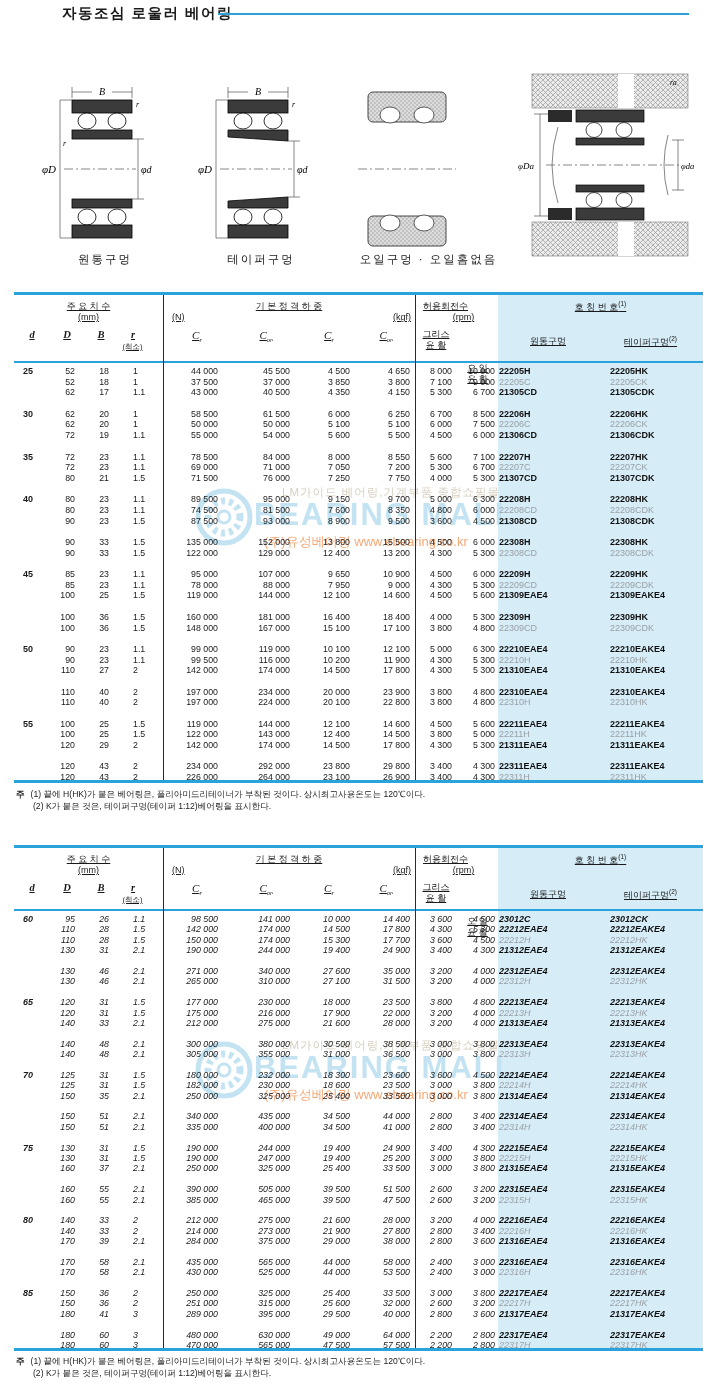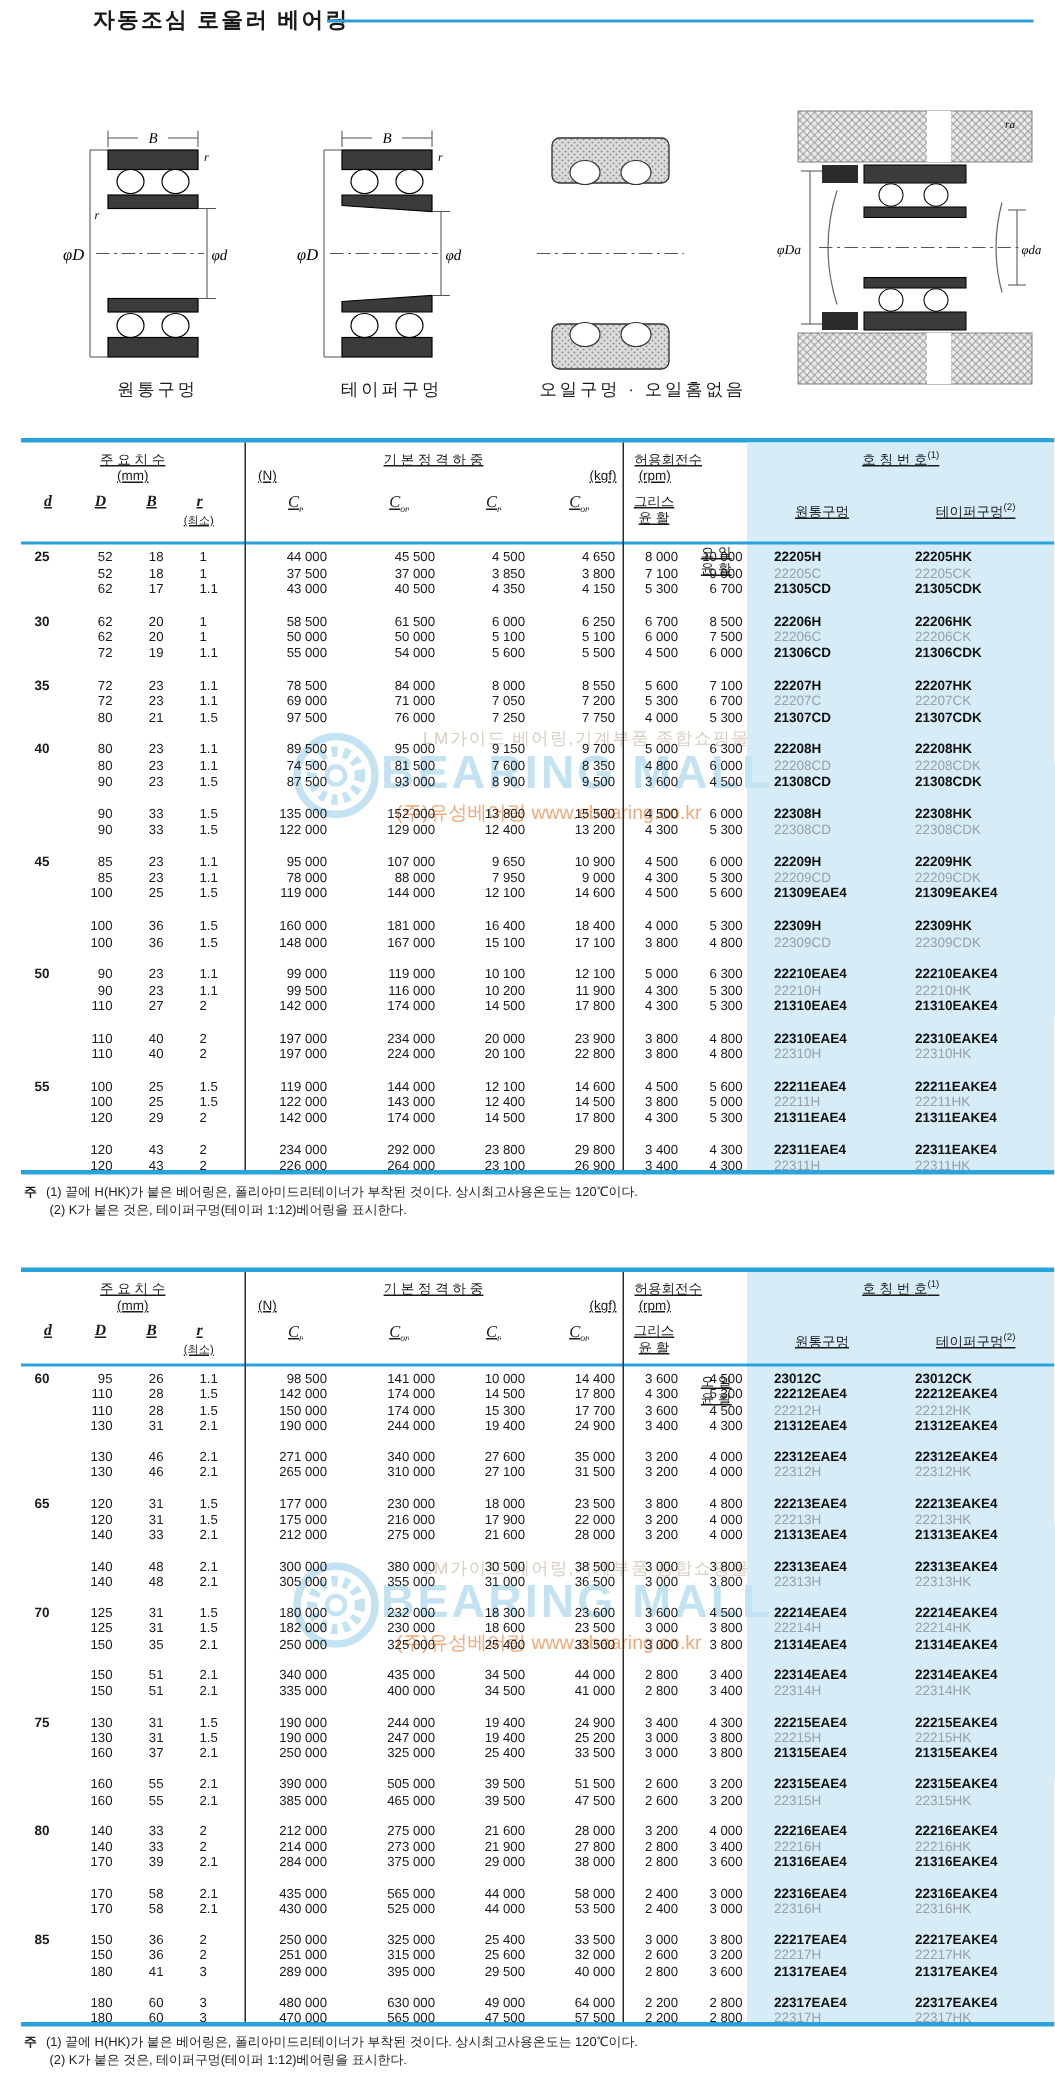--- a/index.html
+++ b/index.html
@@ -33,21 +33,21 @@
 
   .hdr{position:relative;z-index:2;border-bottom:2px solid #2aa3dc;font-size:9px;}
   #tbl1 .hdr{height:66px;} #tbl2 .hdr{height:61px;}
   .hv{position:absolute;text-align:center;white-space:nowrap;text-decoration:underline;}
   .h-dim{left:0;width:149px;top:5px;}
   .h-mm{left:0;width:149px;top:17px;}
   .h-load{left:149px;width:252px;top:5px;}
   .h-n{left:158px;top:17px;text-align:left;}
   .h-kgf{left:341px;width:56px;top:17px;text-align:right;}
   .h-rpm{left:401px;width:61px;top:5px;}
-  .h-rpmu{left:381px;width:83px;top:17px;}
+  .h-rpmu{left:408px;width:83px;top:17px;}
   .h-no{left:484px;width:205px;top:5px;}
   .h-d{left:0;width:36px;top:34px;}
   .h-D{left:36px;width:34px;top:34px;}
   .h-B{left:70px;width:34px;top:34px;}
   .h-r{left:104px;width:30px;top:34px;}
   .h-rmin{left:96px;width:45px;top:47px;font-size:7.5px;}
   .h-letter{font-size:10.5px;font-weight:bold;}
   .h-c{font-size:11px;}
   .h-c sub{font-size:6.5px;}
   .h-cr1{left:149px;width:68px;top:34px;}
@@ -60,31 +60,31 @@
   .h-tap{left:584px;width:105px;top:40px;}
   sup{font-size:6.5px;}
 
   .tbody{position:relative;z-index:2;padding-top:3px;}
   #tbl1 .tbody{height:414px;} #tbl2 .tbody{height:434px;}
   .block{margin-bottom:10.7px;}
   #tbl2 .block{margin-bottom:10.4px;}
   .block:last-child{margin-bottom:0;}
   .trow{display:grid;grid-template-columns:36px 34px 34px 45px 68px 70px 56px 58px 42px 41px 100px 105px;
         height:10.7px;line-height:10.7px;font-size:8.8px;white-space:nowrap;}
-  #tbl2 .trow{height:10.4px;line-height:10.4px;}
+  #tbl2 .trow{height:10.4px;line-height:10.4px;font-style:italic;}
   .c-d{font-weight:bold;padding-left:9px;font-size:9px;}
   .c-D,.c-B{text-align:right;padding-right:9px;}
   .c-r{padding-left:15px;}
   .c-crn{text-align:right;padding-right:13px;}
   .c-corn{text-align:right;padding-right:11px;}
   .c-crk{text-align:right;padding-right:7px;}
   .c-cork{text-align:right;padding-right:5px;}
   .c-gr{text-align:right;padding-right:5px;}
   .c-oil{text-align:right;padding-right:3px;}
-  .c-cyl{padding-left:18px;}
+  .c-cyl{padding-left:1px;}
   .c-tap{padding-left:12px;}
   .bname{font-weight:bold;color:#101010;font-size:9px;}
   .gname{color:#9aa0a6;font-size:9px;}
 
   
   .wm{position:absolute;top:190px;left:178px;width:470px;height:75px;z-index:1;pointer-events:none;}
   .wm>div{position:absolute;white-space:nowrap;}
   .wm-line1{left:90px;top:0;font-size:11.5px;color:#d8cfc0;letter-spacing:1px;}
   .wm-brand{left:62px;top:12px;font-size:31px;font-weight:bold;color:#c3e3f2;letter-spacing:2px;}
   .wm-line2{left:72px;top:48px;font-size:13px;color:#f5a877;}
@@ -366,21 +366,21 @@
           <span class="c-gr">5 300</span>
           <span class="c-oil">6 700</span>
           <span class="c-cyl gname">22207C</span>
           <span class="c-tap gname">22207CK</span>
         </div>
         <div class="trow">
           <span class="c-d"></span>
           <span class="c-D">80</span>
           <span class="c-B">21</span>
           <span class="c-r">1.5</span>
-          <span class="c-crn">97 500</span>
+          <span class="c-crn">71 500</span>
           <span class="c-corn">76 000</span>
           <span class="c-crk">7 250</span>
           <span class="c-cork">7 750</span>
           <span class="c-gr">4 000</span>
           <span class="c-oil">5 300</span>
           <span class="c-cyl bname">21307CD</span>
           <span class="c-tap bname">21307CDK</span>
         </div>
       </div>
       <div class="block">

